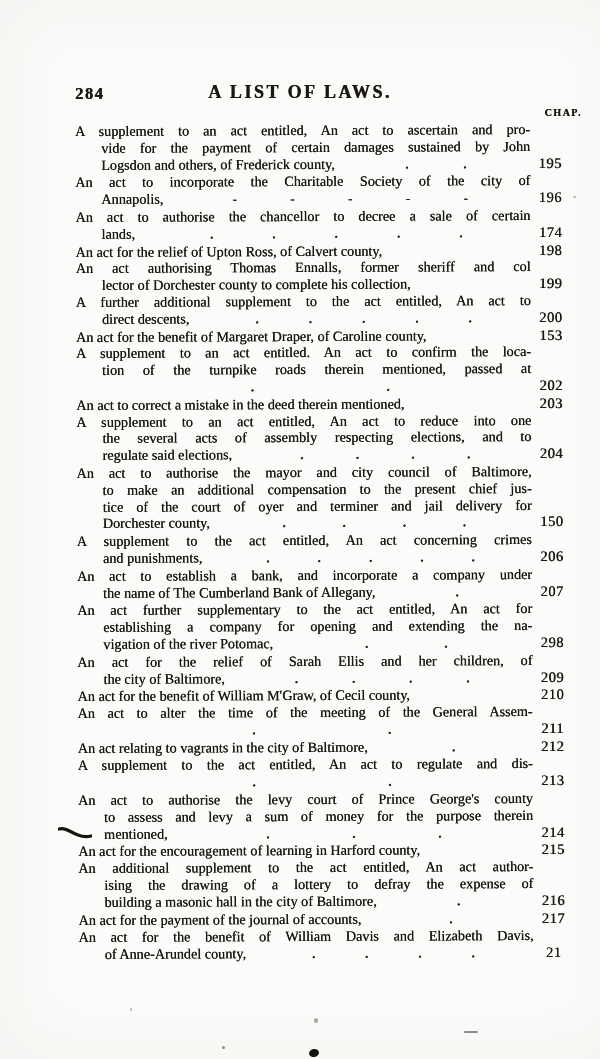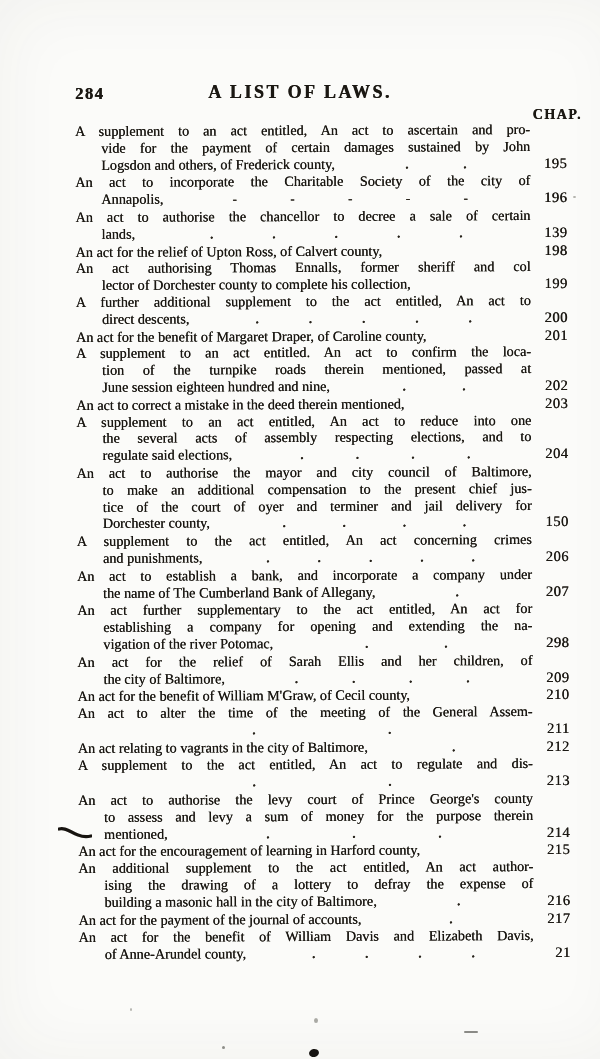--- a/index.html
+++ b/index.html
@@ -21,21 +21,21 @@
     font-weight:bold;font-size:16.5px;letter-spacing:1.5px;
     text-shadow:0.4px 0 0 currentColor;
   }
   .page-title{
     position:absolute;left:0;right:68px;top:0;text-align:center;
     font-weight:bold;font-size:18px;letter-spacing:2.5px;white-space:nowrap;
     text-shadow:0.4px 0 0 currentColor;
   }
   .chap-label{
     position:absolute;top:107px;right:44px;
-    font-weight:bold;font-size:14px;letter-spacing:1.5px;
+    font-weight:bold;font-size:10px;letter-spacing:1.5px;
     text-shadow:0.3px 0 0 currentColor;
     margin-left:8px;
   }
   
   .law-list{
     position:absolute;top:123px;left:75px;width:492px;
     font-size:14.2px;line-height:16.8px;
     transform:rotate(-0.25deg);transform-origin:left top;
     text-shadow:0.25px 0 0 #1b1813;
   }
@@ -48,21 +48,21 @@
   }
   .line.cont{padding-left:26px;}
   .line.last{display:flex;align-items:baseline;padding-right:0;}
   .line.last .text{white-space:nowrap;flex:none;}
   .leader{
     flex:1;display:flex;justify-content:space-evenly;align-items:baseline;
     margin:0 12px 0 16px;min-width:0;overflow:hidden;color:#28231b;
   }
   .leader i{font-style:normal;font-weight:bold;font-size:13px;}
   .num{
-    flex:none;width:34px;text-align:right;
+    flex:none;width:34px;text-align:center;
     font-size:14.5px;letter-spacing:0.5px;
     text-shadow:0.35px 0 0 currentColor;
   }
   
   .ink-swash{position:absolute;left:58px;top:826px;}
   .speck{position:absolute;background:#151310;border-radius:50%;}
   .speck-blob{left:309px;top:1049px;width:10px;height:8px;transform:rotate(-12deg);}
   .speck-dash{left:464px;top:1031px;width:14px;height:2px;background:#8a8a86;border-radius:1px;}
   .speck-k{left:314px;top:1018px;width:4px;height:5px;background:#a9a9a4;}
   .speck-a{left:222px;top:1046px;width:3px;height:3px;background:#8d8d88;}
@@ -112,21 +112,21 @@
         <div class="line full"><span class="text">An act to authorise the chancellor to decree a sale of certain</span></div>
         <div class="line cont last">
           <span class="text">lands,</span>
           <span class="leader">
             <i>.</i>
             <i>.</i>
             <i>.</i>
             <i>.</i>
             <i>.</i>
           </span>
-          <span class="num">139</span>
+          <span class="num">174</span>
         </div>
       </div>
       <div class="entry">
         <div class="line last">
           <span class="text">An act for the relief of Upton Ross, of Calvert county,</span>
           <span class="leader"></span>
           <span class="num">198</span>
         </div>
       </div>
       <div class="entry">
@@ -148,28 +148,27 @@
             <i>.</i>
             <i>.</i>
           </span>
           <span class="num">200</span>
         </div>
       </div>
       <div class="entry">
         <div class="line last">
           <span class="text">An act for the benefit of Margaret Draper, of Caroline county,</span>
           <span class="leader"></span>
-          <span class="num">201</span>
+          <span class="num">153</span>
         </div>
       </div>
       <div class="entry">
         <div class="line full"><span class="text">A supplement to an act entitled. An act to confirm the loca-</span></div>
         <div class="line cont full"><span class="text">tion of the turnpike roads therein mentioned, passed at</span></div>
         <div class="line cont last">
-          <span class="text">June session eighteen hundred and nine,</span>
           <span class="leader">
             <i>.</i>
             <i>.</i>
           </span>
           <span class="num">202</span>
         </div>
       </div>
       <div class="entry">
         <div class="line last">
           <span class="text">An act to correct a mistake in the deed therein mentioned,</span>

